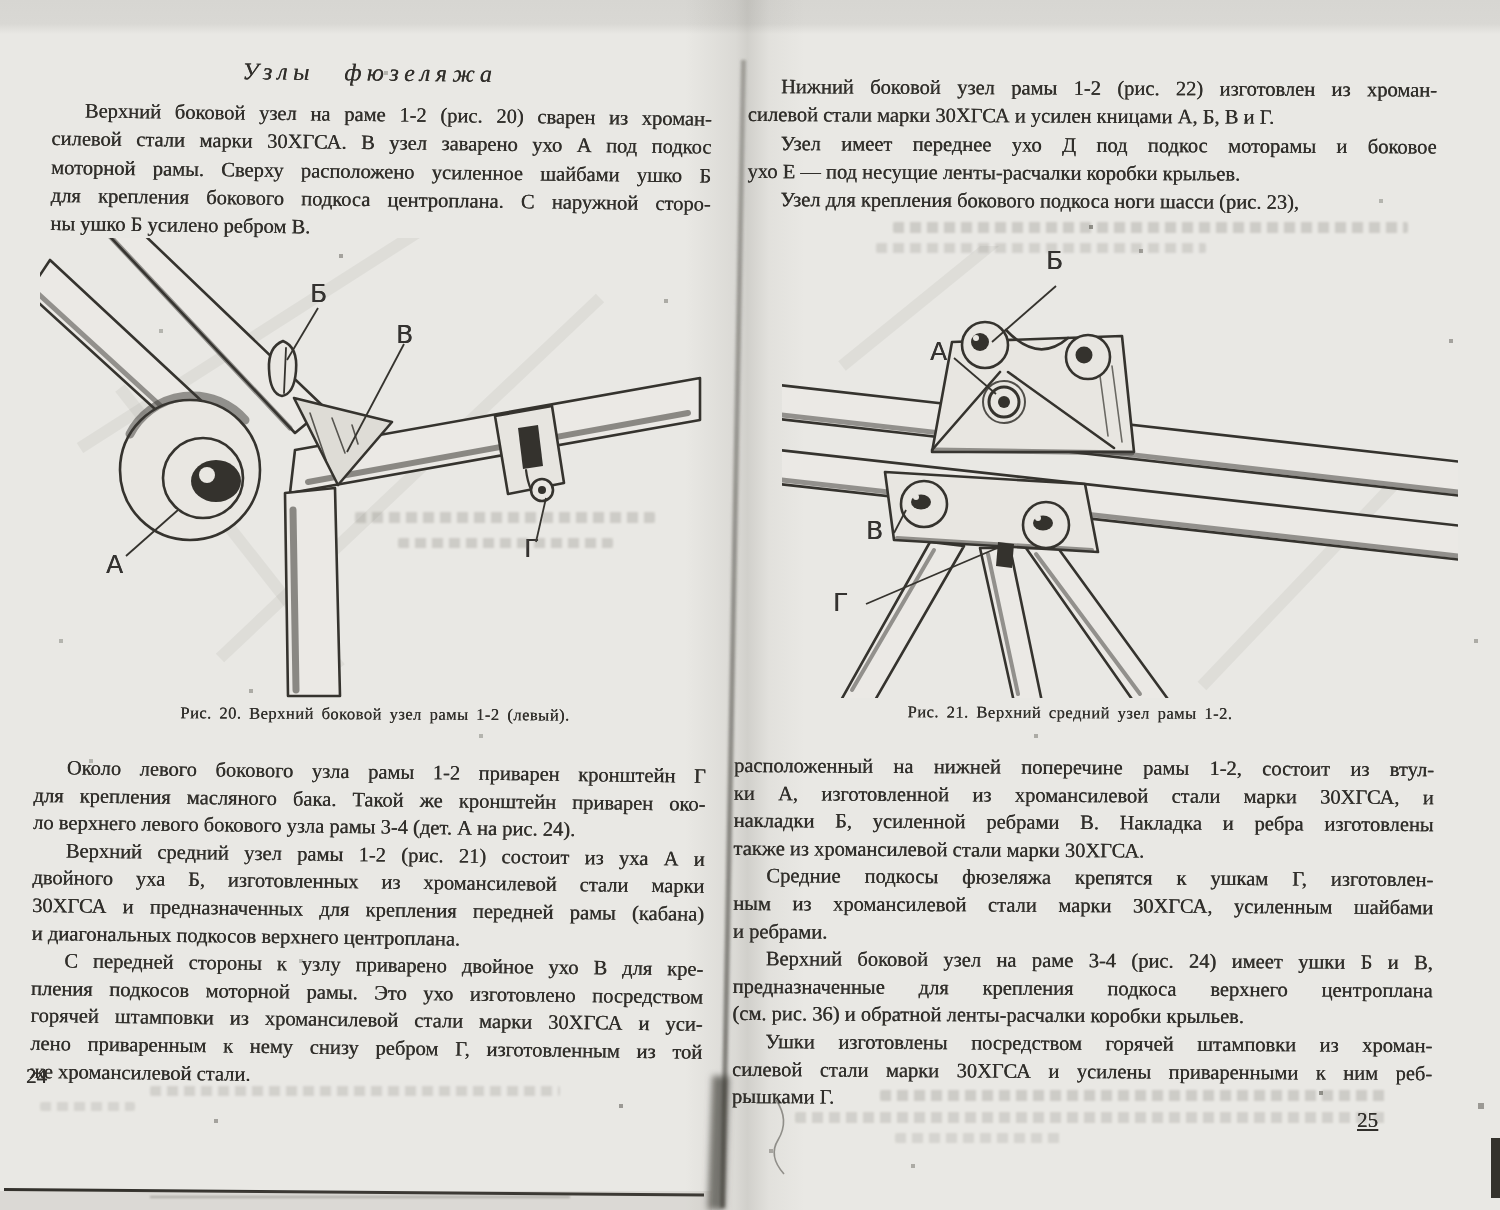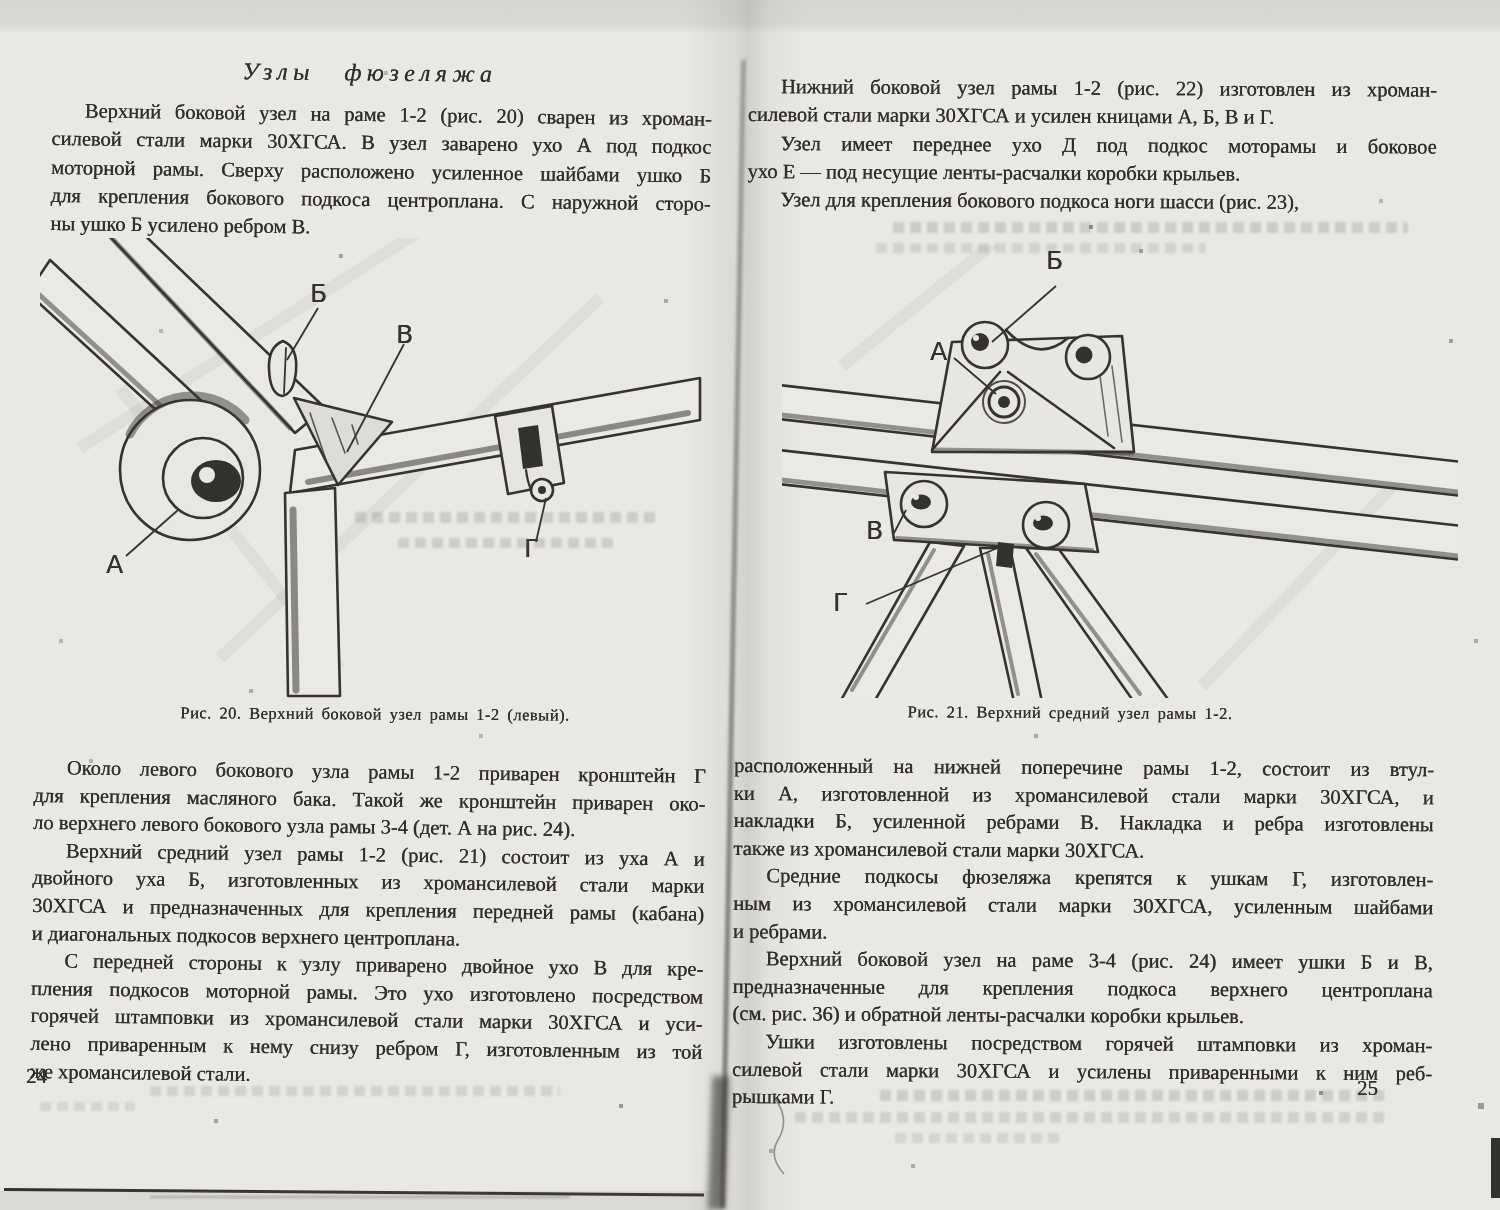--- a/index.html
+++ b/index.html
@@ -298,13 +298,13 @@
       <div class="tl">Ушки изготовлены посредством горячей штамповки из хроман-</div>
       <div class="tl">силевой стали марки 30ХГСА и усилены приваренными к ним реб-</div>
       <div class="tl">рышками Г.</div>
     </div>
 </div>
 
 <div class="abs ghost" style="left:880px;top:1090px;width:510px;height:11px;"></div>
 <div class="abs ghost" style="left:795px;top:1112px;width:590px;height:11px;opacity:.85;"></div>
 <div class="abs ghost" style="left:895px;top:1133px;width:170px;height:10px;opacity:.7;"></div>
 
-<div class="abs pagenum" style="left:1357px;top:1076px;">25</div>
+<div class="abs pagenum" style="left:1357px;top:1108px;text-decoration:underline;">25</div>
 
 </body></html>

